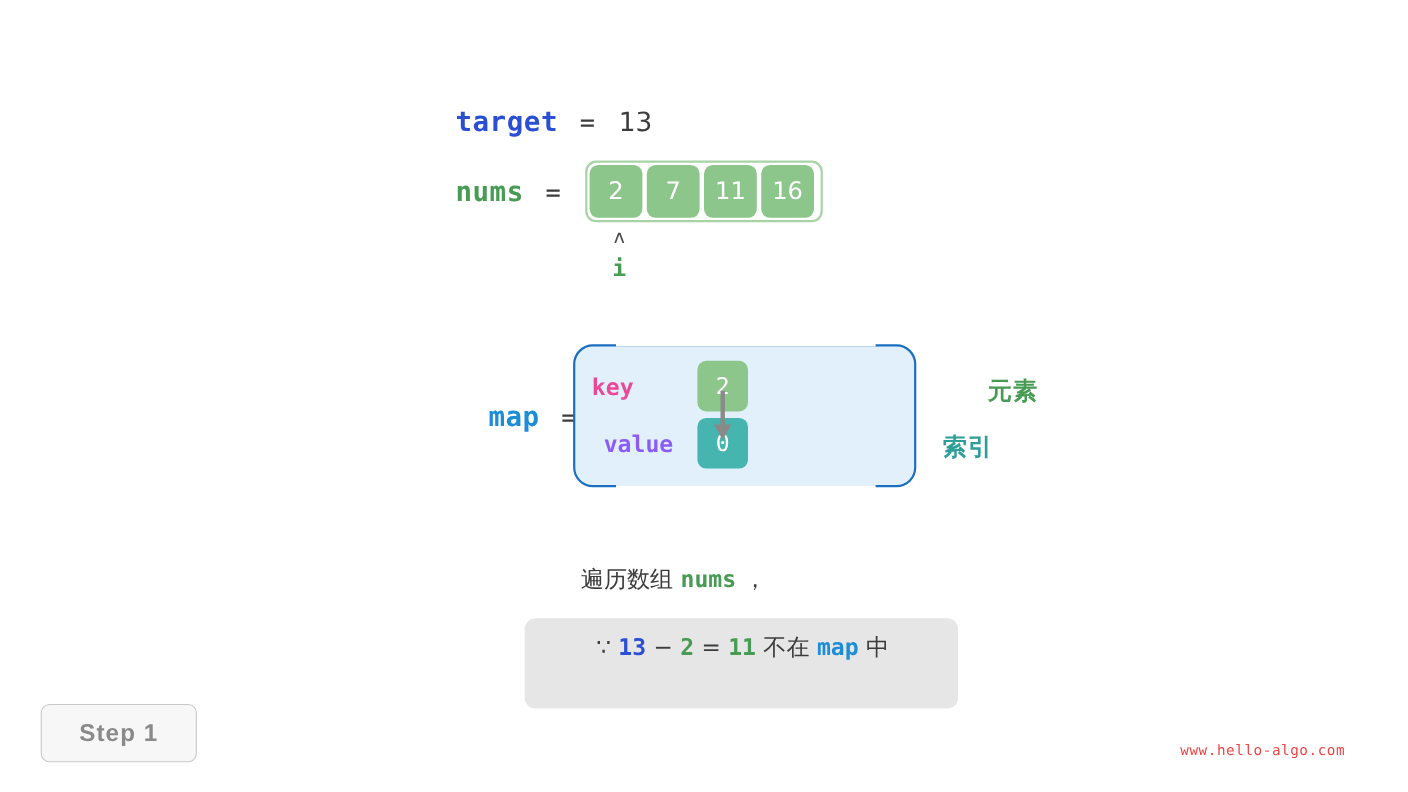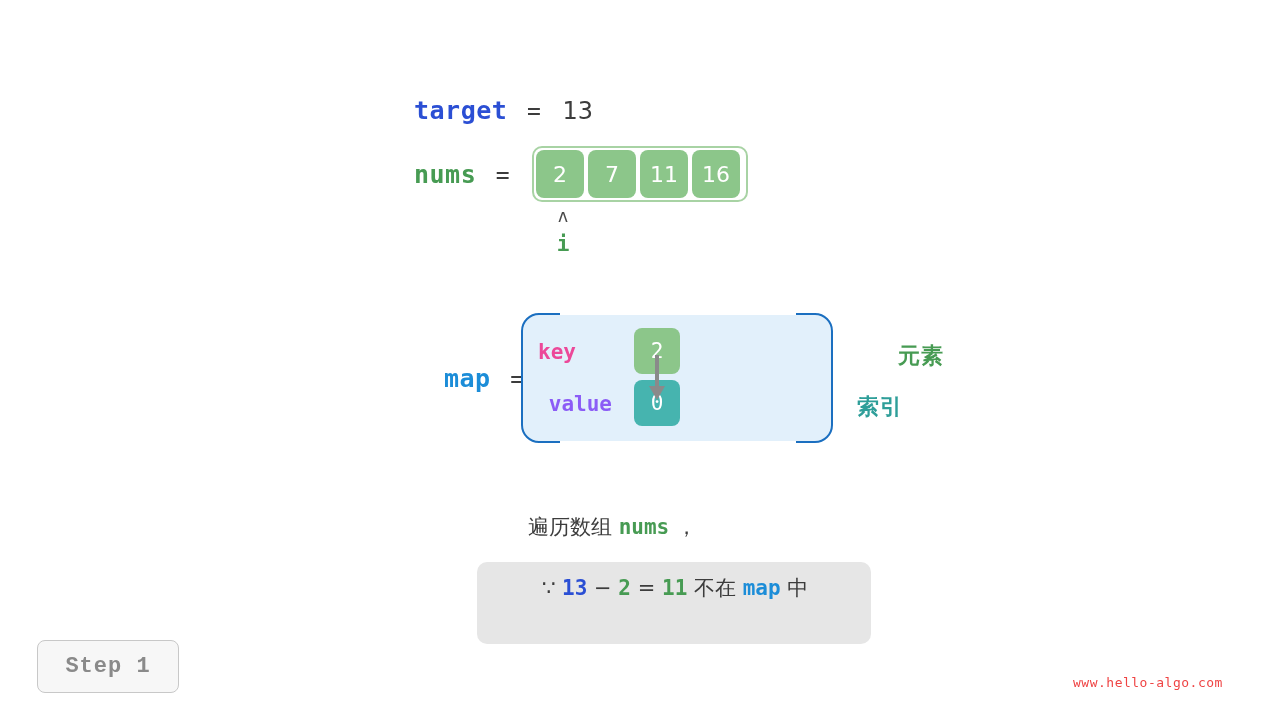--- a/index.html
+++ b/index.html
@@ -215,21 +215,21 @@
     height: 53px;
     background: #F7F7F7;
     border: 1px solid #C8C8C8;
     border-radius: 8px;
     display: flex;
     align-items: center;
     justify-content: center;
     box-sizing: border-box;
   }
   #step-label {
-    font-family: Liberation Mono, monospace;
+    font-family: Liberation Sans, sans-serif;
     font-weight: bold;
     font-size: 22px;
     color: #8A8A8A;
     letter-spacing: 1px;
   }
 
   
   #watermark {
     left: 1073px;
     top: 675px;

